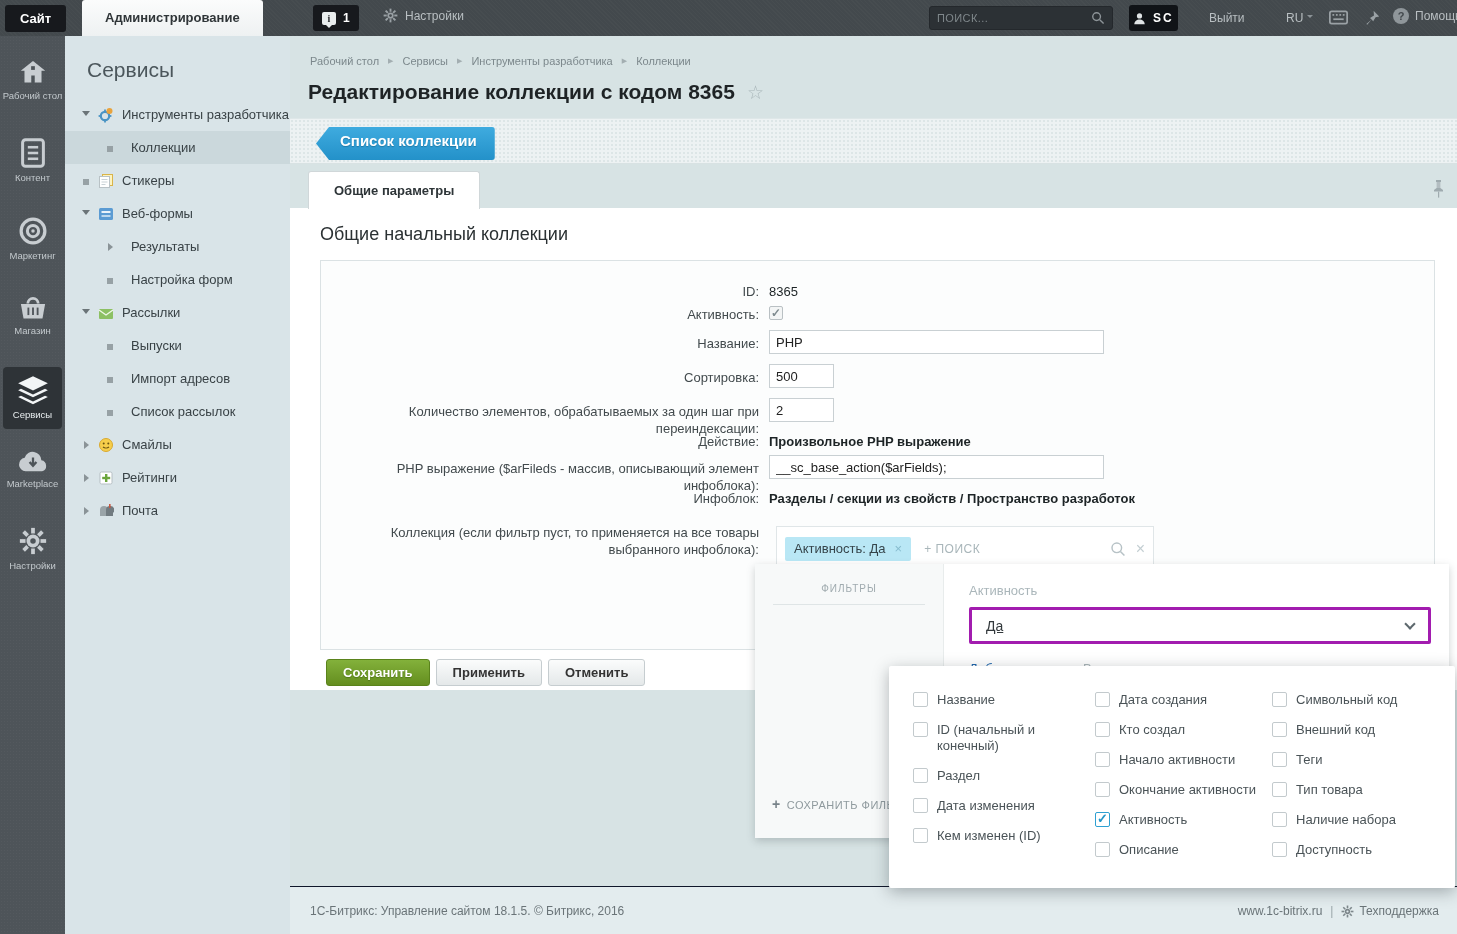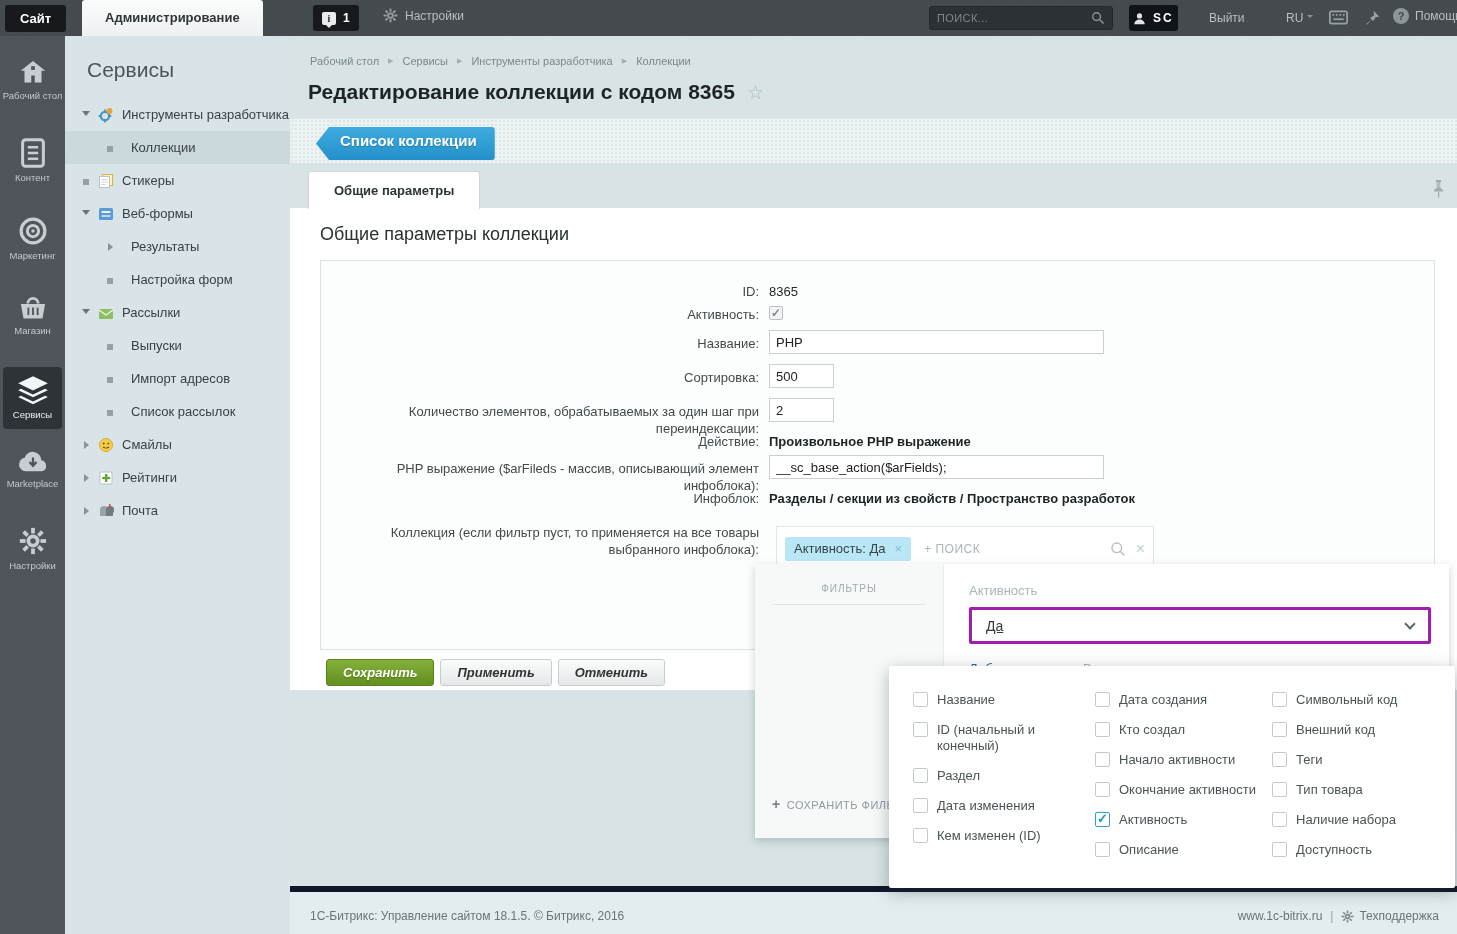--- a/index.html
+++ b/index.html
@@ -103,21 +103,21 @@
   .tagbox { position:absolute; left:455px; top:265px; width:378px; height:45px; background:#fff;
     border:1px solid #e0e6e8; display:flex; align-items:center; padding:0 8px; }
   .tag-chip { background:#b9e7f5; border-radius:2px; height:24px; display:flex; align-items:center;
     padding:0 9px; gap:9px; font-size:13px; color:#35444a; cursor:pointer; }
   .tag-x { color:#86bcce; font-size:13px; cursor:pointer; }
   .tag-search { margin-left:13px; color:#a9b6ba; font-size:12px; letter-spacing:.5px; flex:1; cursor:text; }
   .tagbox-icons { display:flex; align-items:center; gap:10px; }
   .tagbox .xbig { color:#c3ced2; font-size:16px; cursor:pointer; line-height:1; }
 
   
-  .btn-row { position:absolute; left:326px; top:659px; display:flex; gap:6px; z-index:3;font-style:italic; }
+  .btn-row { position:absolute; left:326px; top:659px; display:flex; gap:6px; z-index:3; }
   .btn { height:27px; padding:0 16px; border-radius:3px; font-size:13px; font-weight:bold; line-height:25px; cursor:pointer; }
   .btn-green { background:linear-gradient(#83b13b,#648e1f); border:1px solid #5a831b; color:#fff; text-shadow:0 1px 1px rgba(40,70,0,.4); }
   .btn-gray { background:linear-gradient(#fbfcfc,#e4e8e9); border:1px solid #c6cdd0; color:#333; }
 
   
   .filter-panel { position:absolute; left:755px; top:564px; width:694px; height:274px; background:#fff;
     box-shadow:0 3px 8px rgba(60,70,75,.25); z-index:14; display:flex; }
   .fp-left { width:190px; background:#f7f9f9; border-right:1px solid #e8ecec; position:relative; }
   .fp-left-title { text-align:center; padding-top:19px; font-size:10px; letter-spacing:1px; color:#a0abaf; }
   .fp-left hr { border:none; border-top:1px solid #dfe5e6; margin:10px 18px 0; }
@@ -139,21 +139,21 @@
     border-radius:2px; box-shadow:0 4px 16px rgba(40,50,55,.35); z-index:16; }
   .pcol { position:absolute; top:26px; width:172px; display:flex; flex-direction:column; gap:14px; }
   .pcol-1 { left:24px; } .pcol-2 { left:206px; } .pcol-3 { left:383px; }
   .pitem { display:flex; gap:9px; font-size:13px; color:#4a5357; line-height:16px; cursor:pointer; }
   .cb { width:15px; height:15px; min-width:15px; border:1px solid #c3cacd; border-radius:2px; background:#fff; position:relative; margin-top:0px; }
   .cb.on { border-color:#2ea0d2; }
   .cb.on:after { content:"\2713"; position:absolute; left:1px; top:-2px; font-size:13px; color:#2596c8; font-weight:bold; }
 
   
   .footer { position:absolute; left:290px; top:886px; width:1167px; height:48px; background:#e3ecee;
-    border-top:6px solid #0f172a; font-size:12px; color:#6a7478; z-index:5; }
+    border-top:1px solid #0f172a; font-size:12px; color:#6a7478; z-index:5; }
   .footer-left { position:absolute; left:20px; top:17px; }
   .footer-right { position:absolute; right:18px; top:17px; display:flex; align-items:center; gap:8px; }
   .footer-link { color:#6a7478; cursor:pointer; }
   .foot-sep { color:#9aa6aa; }
   .foot-support { display:flex; align-items:center; gap:5px; cursor:pointer; }
 </style>
 </head>
 <body>
 
 <div class="page">
@@ -415,21 +415,21 @@
 
   <div class="tab">Общие параметры</div>
   <svg class="content-pin" width="13" height="18" viewBox="0 0 13 18">
     <rect x="4" y="0" width="5" height="2" fill="#9fabaf"></rect>
     <rect x="4.6" y="2" width="3.8" height="6" fill="#b3bdc1"></rect>
     <path d="M2 10l2.6-2h3.8L11 10v1.6H2z" fill="#9fabaf"></path>
     <rect x="6" y="11.6" width="1.2" height="6" fill="#9fabaf"></rect>
   </svg>
 
   <div class="content-white">
-    <div class="section-heading">Общие параметры коллекции</div>
+    <div class="section-heading">Общие начальный коллекции</div>
 
     <div class="form-box">
       <div class="frow" style="top:22px">
         <div class="flabel">ID:</div>
         <div class="fval">8365</div>
       </div>
       <div class="frow" style="top:45px">
         <div class="flabel">Активность:</div>
         <div class="fval"><span class="cb-gray on"></span></div>
       </div>

